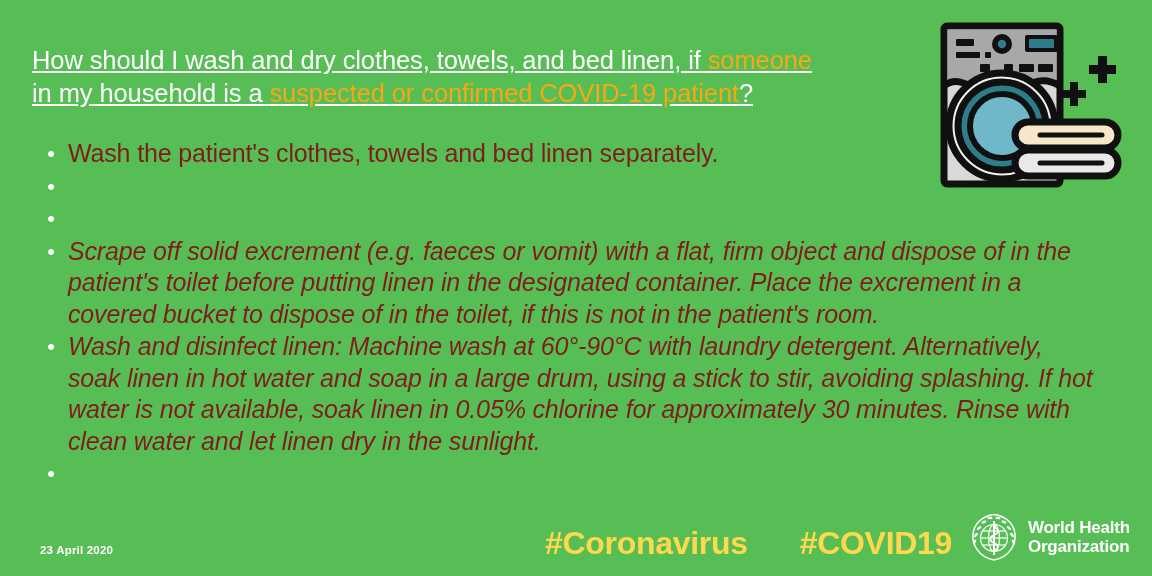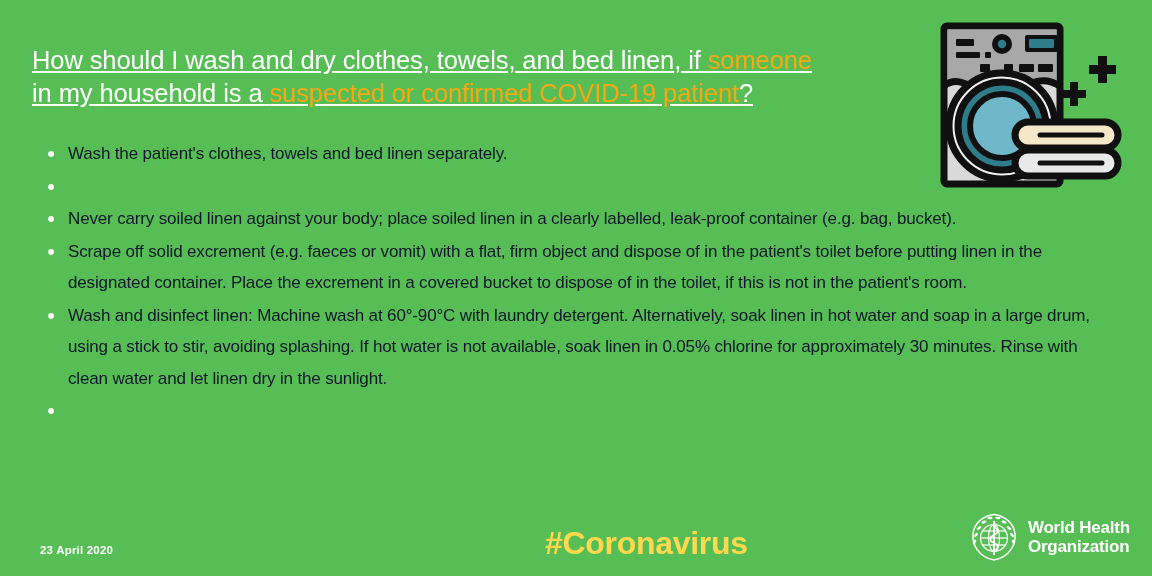--- a/index.html
+++ b/index.html
@@ -39,29 +39,29 @@
   .bullet-dot {
     flex:0 0 38px;
     color:#ffffff;
     font-size:22px;
     line-height:31.5px;
     text-align:center;
     padding-left:4px;
   }
   .bullet-text {
     flex:1 1 auto;
-    color:#0f172a;
-    font-size:17px;
+    color:#7f1d1d;
+    font-size:25px;
     line-height:31.5px;
     letter-spacing:-0.15px;
     padding-right:4px;
   }
   .bw-short { max-width:760px; }
   .bw-mid   { max-width:935px; }
-  .bw-long  { max-width:1035px; }
+  .bw-long  { max-width:1035px;font-style:italic; }
 
   
   #date-stamp {
     position:absolute;
     left:26px; bottom:20px;
     color:#ffffff;
     font-size:11.5px;
     font-weight:bold;
     letter-spacing:0.2px;
     margin-left:14px;
@@ -119,21 +119,20 @@
     <span class="bullet-dot">•</span>
     <span class="bullet-text bw-short">Wash the patient's clothes, towels and bed linen separately.</span>
   </div>
 
   <div class="bullet-row">
     <span class="bullet-dot">•</span>
   </div>
 
   <div class="bullet-row">
     <span class="bullet-dot">•</span>
-    <span class="bullet-text bw-mid">Never carry soiled linen against your body; place soiled linen in a clearly labelled, leak-proof container (e.g. bag, bucket).</span>
   </div>
 
   <div class="bullet-row">
     <span class="bullet-dot">•</span>
     <span class="bullet-text bw-long">Scrape off solid excrement (e.g. faeces or vomit) with a flat, firm object and dispose of in the patient's toilet before putting linen in the designated container. Place the excrement in a covered bucket to dispose of in the toilet, if this is not in the patient's room.</span>
   </div>
 
   <div class="bullet-row">
     <span class="bullet-dot">•</span>
     <span class="bullet-text bw-long">Wash and disinfect linen: Machine wash at 60°-90°C with laundry detergent. Alternatively, soak linen in hot water and soap in a large drum, using a stick to stir, avoiding splashing. If hot water is not available, soak linen in 0.05% chlorine for approximately 30 minutes.  Rinse with clean water and let linen dry in the sunlight.</span>
@@ -142,20 +141,21 @@
   <div class="bullet-row">
     <span class="bullet-dot">•</span>
   </div>
 
 </div>
 
 <div id="date-stamp">23 April 2020</div>
 
 <div id="hashtags">
   <span class="hashtag">#Coronavirus</span>
+  <span class="hashtag">#COVID19</span>
 </div>
 
 <div id="who-logo">
   <span>
     <svg id="who-emblem" viewBox="0 0 100 100" aria-hidden="true">
 
       <g fill="none" stroke="#ffffff" stroke-width="3">
         <path d="M50 96 C18 90 6 64 8 44 C10 24 26 8 50 5"></path>
         <path d="M50 96 C82 90 94 64 92 44 C90 24 74 8 50 5"></path>
       </g>

